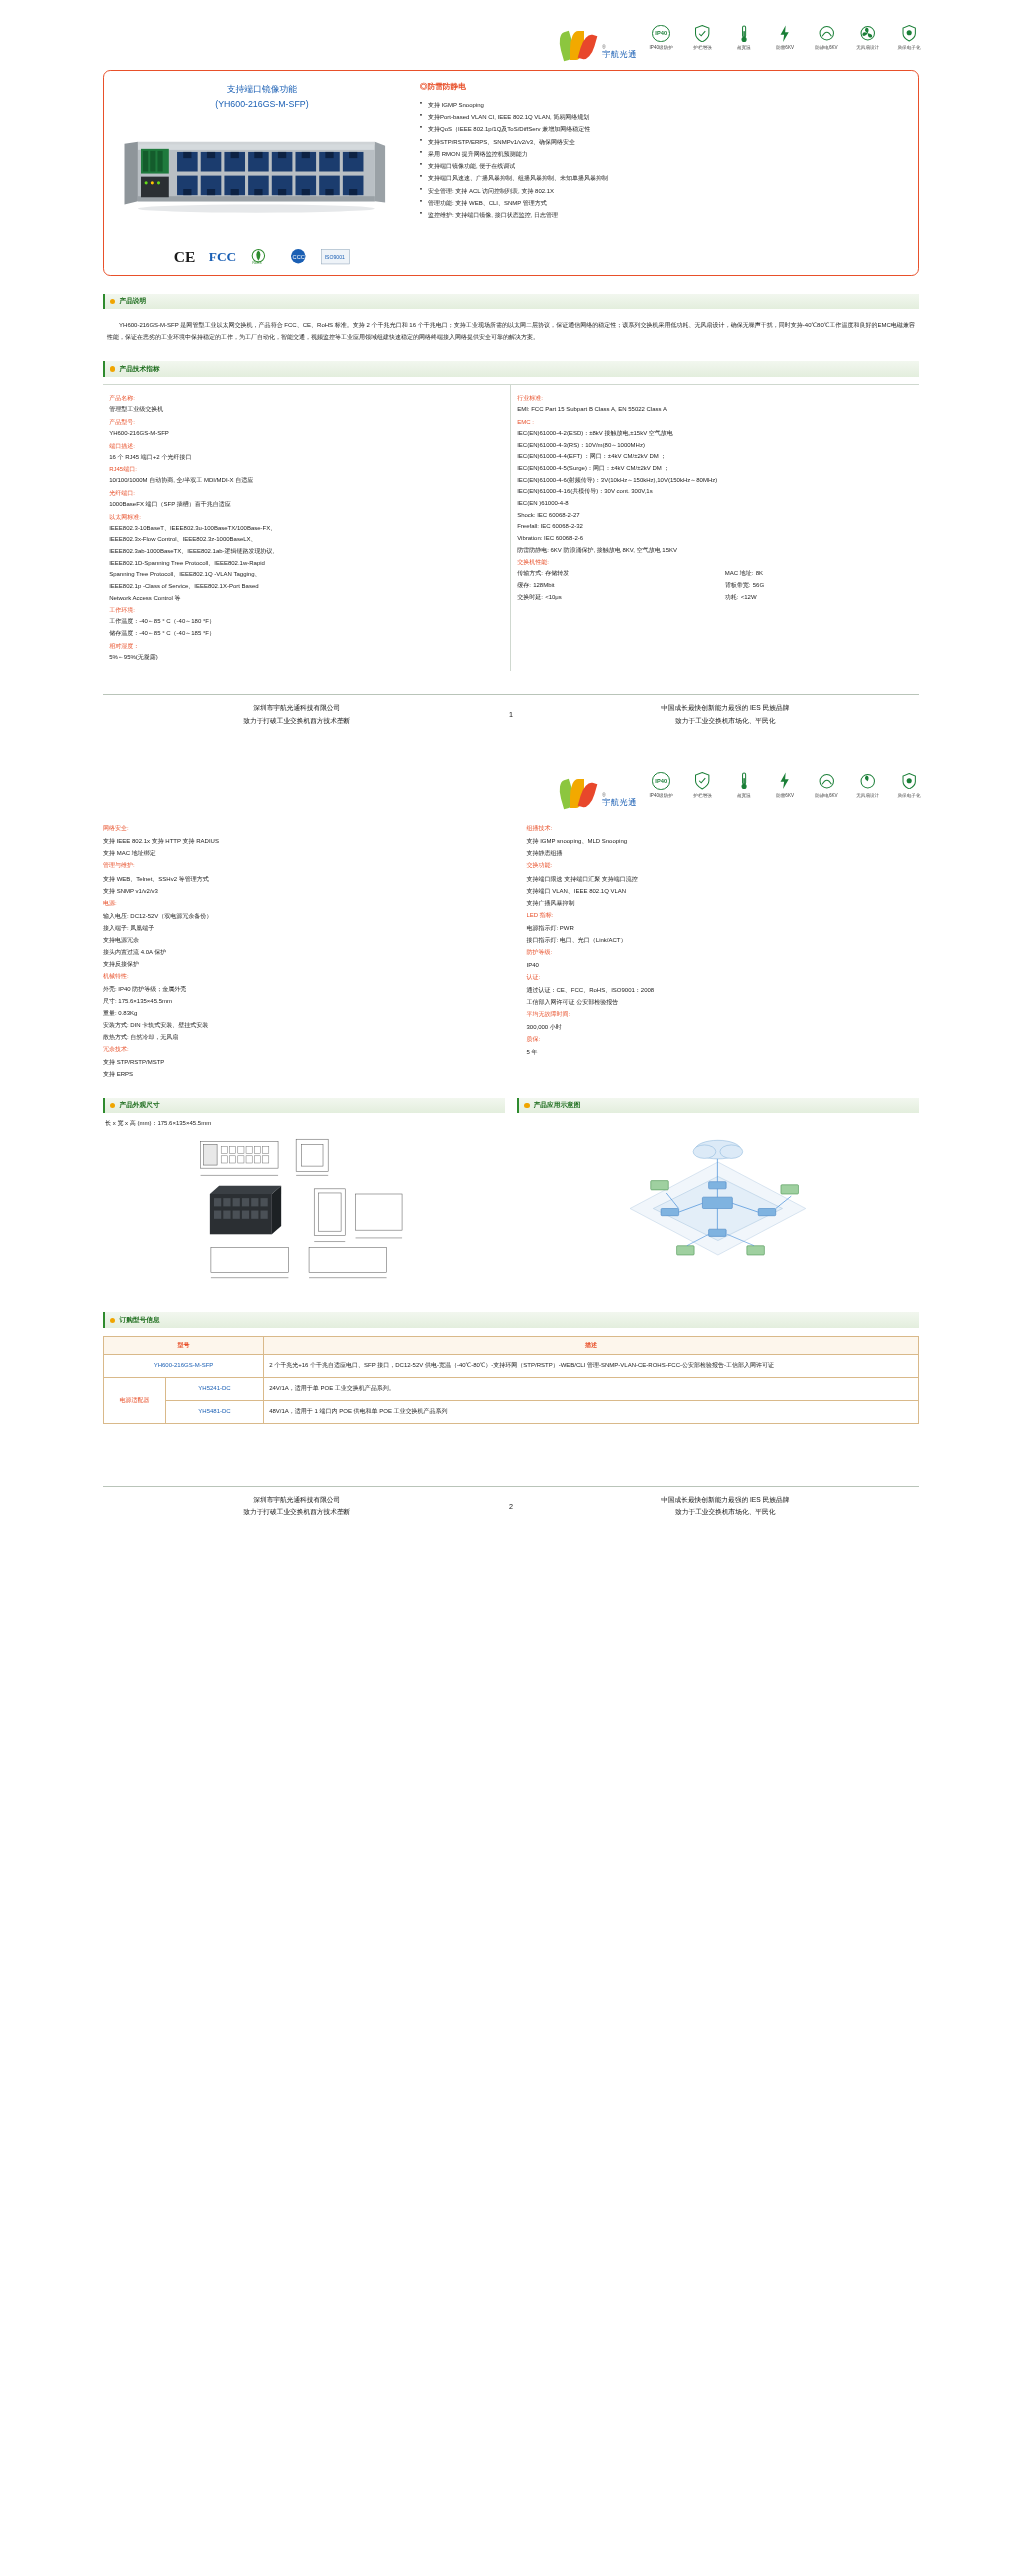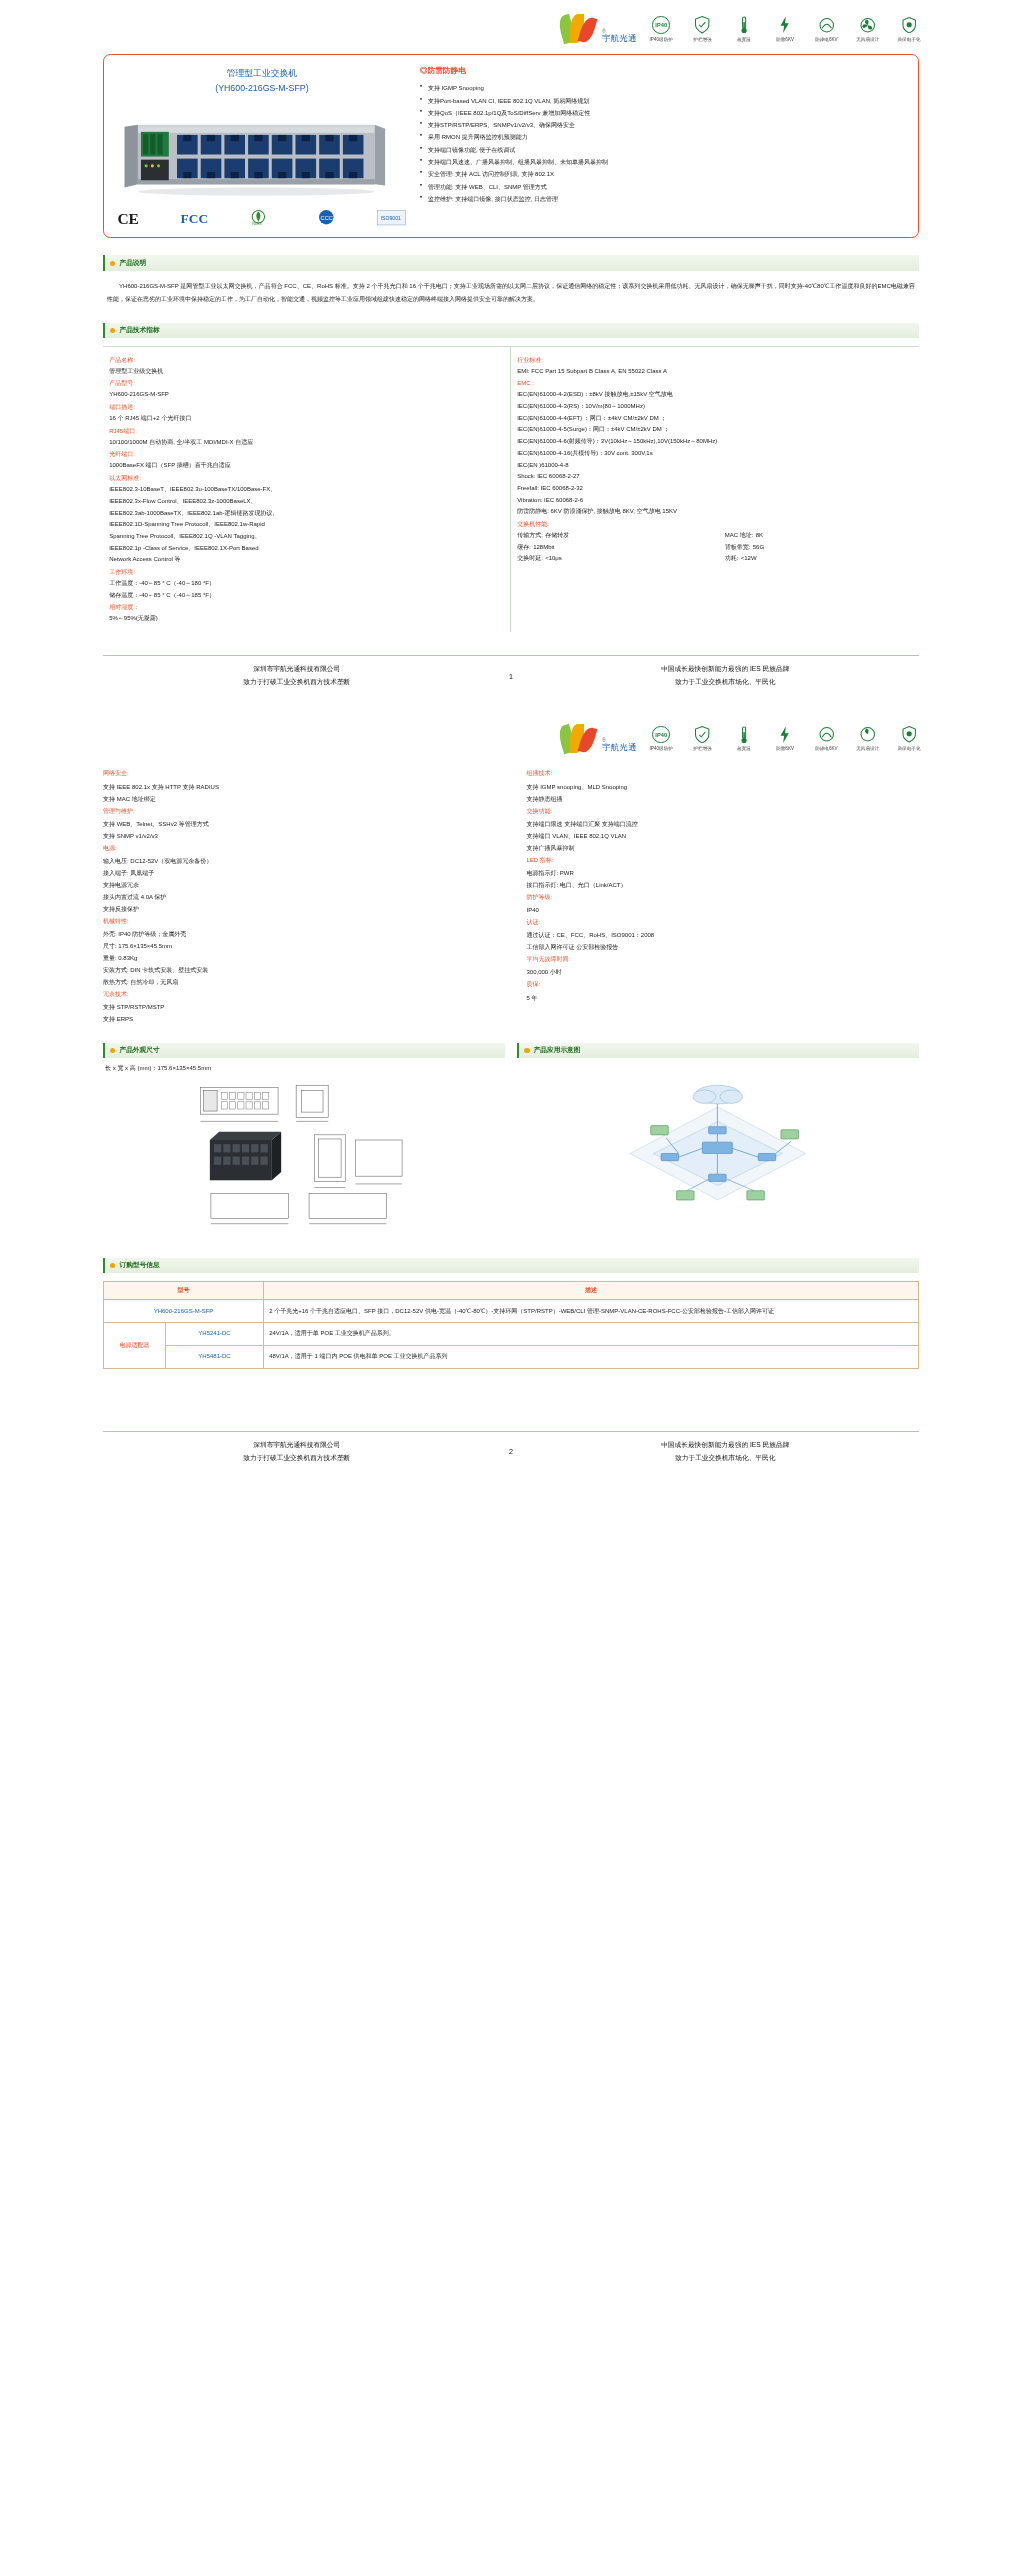--- a/index.html
+++ b/index.html
@@ -14,21 +14,21 @@
   .page { width:1022px; position:relative; padding:0 0 20.6px 0; }
 
   
   .logo-strip { display:flex; justify-content:flex-end; align-items:center; padding:13.4px 98px 5.2px 0; gap:0px; }
   .brand { display:flex; align-items:flex-end; gap:5.2px; margin-right:9.3px; }
   .brand-mark { width:38px; height:30px; position:relative; }
   .leaf { position:absolute; bottom:0; border-radius:60% 0 60% 0; }
   .leaf.l1 { width:13.4px; height:28px; left:1px;  background:#8cc63f; transform:rotate(-16deg); }
   .leaf.l2 { width:13.4px; height:29px; left:11.3px; background:#f2a900; transform:rotate(0deg); }
   .leaf.l3 { width:13.4px; height:26px; left:21.6px; background:#e8472b; transform:rotate(16deg); }
-  .brand-text { line-height:1.05; }
+  .brand-text { line-height:1.05;margin-top:33px; }
   .brand-cn { font-size:8.2px; color:#1a5fb4; letter-spacing:0.5px; }
   .brand-r { font-size:4.6px; color:#555; }
   .feature-icons { display:flex; align-items:flex-end; gap:11.3px; }
   .fi { width:30px; text-align:center; }
   .fi .glyph { height:20.6px; display:flex; align-items:center; justify-content:center; }
   .fi .cap { font-size:4.6px; color:#444; margin-top:1.5px; white-space:nowrap; }
   .ip-badge { width:17.5px;height:17.5px;border-radius:50%;border:1px solid #1a7f37;color:#1a7f37;display:flex;align-items:center;justify-content:center;font-size:5.7px;font-weight:bold; }
 
   
   .hero {
@@ -36,21 +36,21 @@
     border:1px solid #e8502a;
     border-radius:7.2px;
     padding:11.3px 13.4px 8.2px 13.4px;
     display:flex;
     gap:10.3px;
     background:#fff;
   }
   .hero-left { width:289px; }
   .hero-title { color:#1a5fb4; text-align:center; font-size:8.8px; line-height:1.7; margin-bottom:7.2px; }
   .switch-img { width:100%; height:103px; position:relative; }
-  .certs { display:flex; align-items:center; justify-content:space-between; gap:13.4px; margin-top:3px; }
+  .certs { display:flex; align-items:center; justify-content:center; gap:13.4px; margin-top:25px; }
   .hero-right { flex:1; padding-left:3.1px; }
   .hero-right h3 { color:#e8502a; font-size:7.7px; margin:0 0 6.2px 0; font-weight:bold; }
   .feat-list { list-style:none; margin:0; padding:0; }
   .feat-list li { font-size:6px; color:#222; line-height:2.05; position:relative; padding-left:8.2px; }
   .feat-list li:before { content:"●"; position:absolute; left:0; top:0; font-size:4.1px; color:#1a1a1a; }
 
   
   .section { margin:17.5px 103px 0 103px; }
   .sec-head {
     background:linear-gradient(#f2f7ef,#e3eedd);
@@ -175,21 +175,21 @@
             </svg>
           </div>
         <div class="cap">质保电子化</div>
       </div>
     </div>
   </div>
 
   <div class="hero">
     <div class="hero-left">
       <div class="hero-title">
-        <div>管理型工业交换机</div>
+        <div>支持端口镜像功能</div>
         <div>(YH600-216GS-M-SFP)</div>
       </div>
       <div class="switch-img">
         <svg width="100%" height="103" viewBox="0 0 560 200" preserveAspectRatio="xMidYMid meet">
 
           <polygon points="40,42 500,42 500,48 40,48" fill="#cfd3d6"></polygon>
           <rect x="40" y="48" width="460" height="110" fill="#b9bfc4"></rect>
           <rect x="40" y="48" width="460" height="10" fill="#d5dadd"></rect>
           <rect x="40" y="148" width="460" height="10" fill="#9aa1a6"></rect>
 

